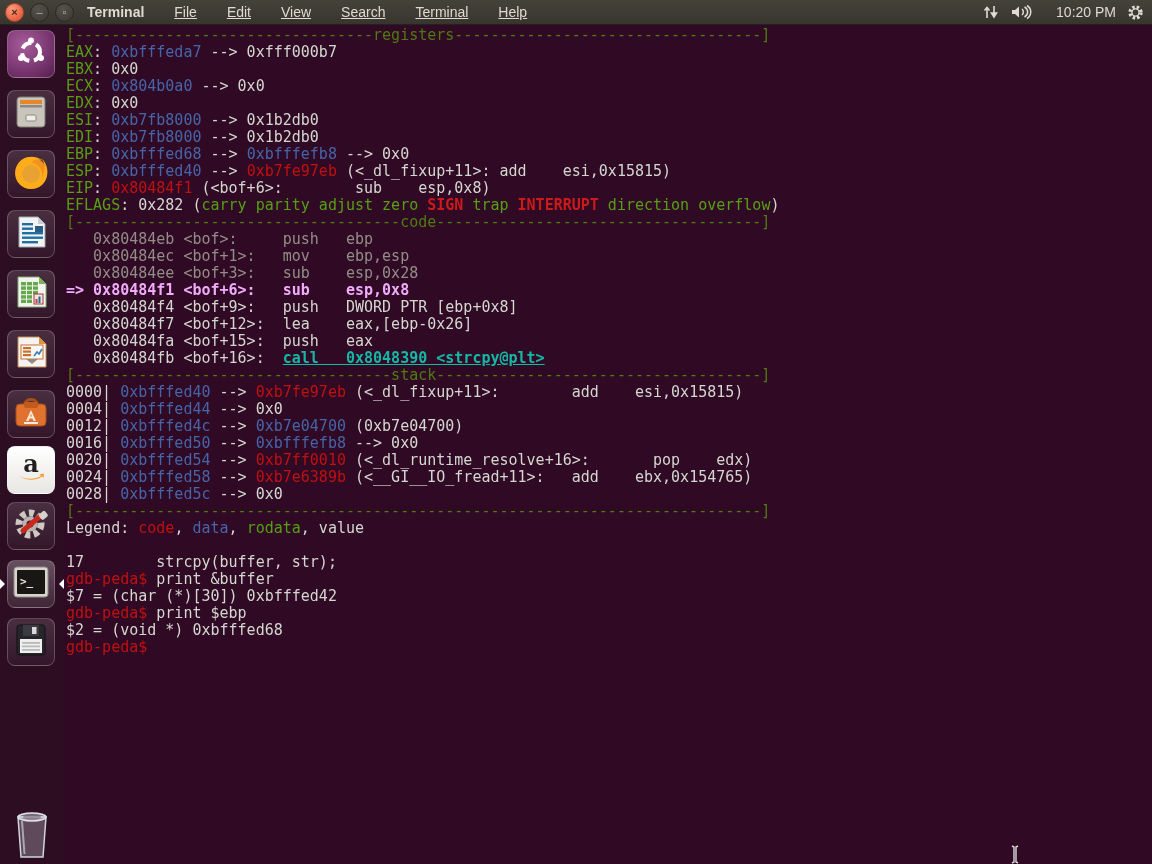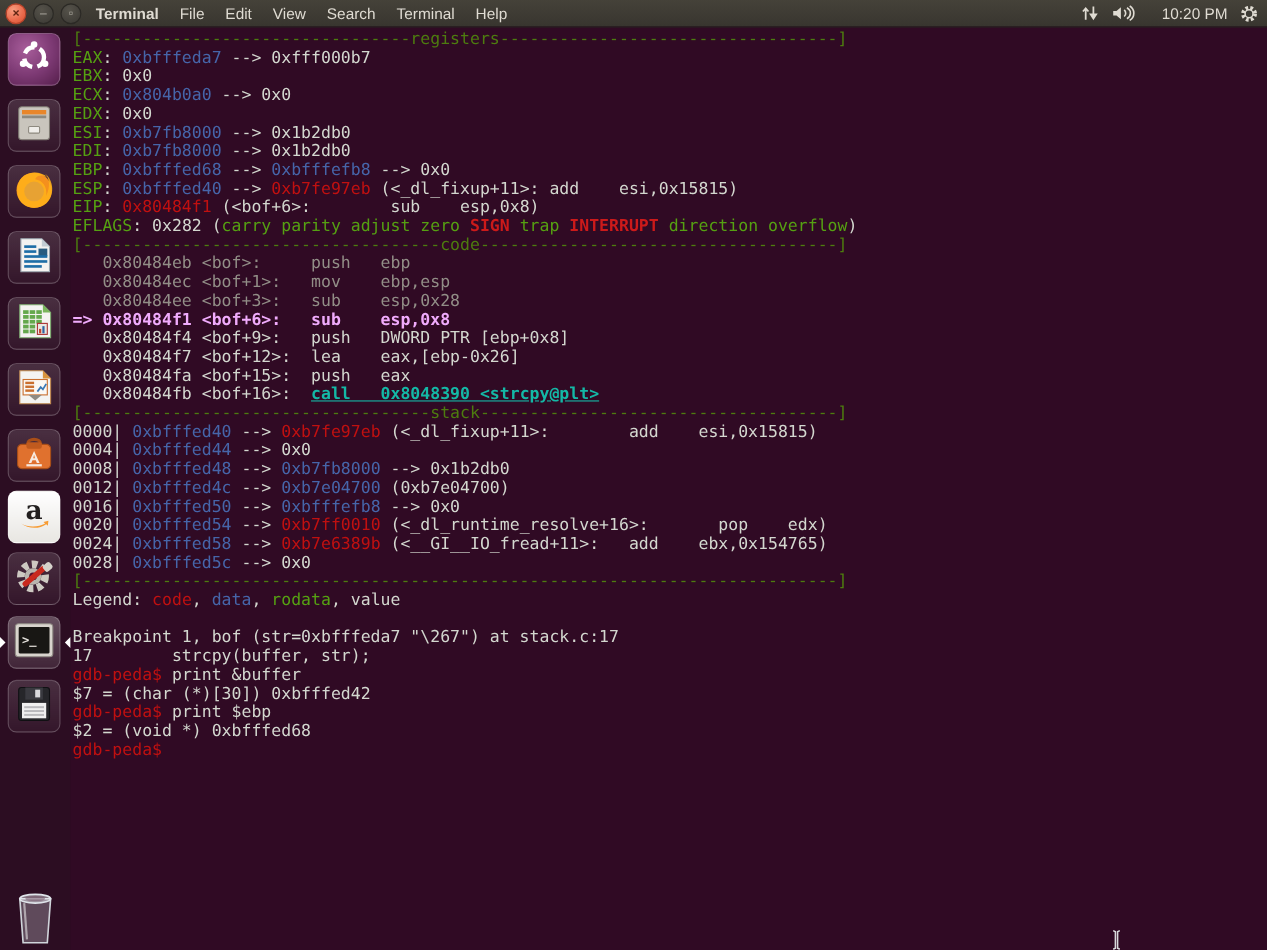--- a/index.html
+++ b/index.html
@@ -8,21 +8,21 @@
   
   #panel{position:absolute;left:0;top:0;width:1152px;height:24px;
     background:linear-gradient(#454239,#38352f);border-bottom:1px solid #24221e;
     display:flex;align-items:center;color:#dfdbd2;font-size:14px;z-index:5;}
   .winbtns{display:flex;align-items:center;gap:6px;margin-left:5px;}
   .wbtn{width:17px;height:17px;border-radius:50%;display:flex;align-items:center;justify-content:center;
     font-size:11px;line-height:1;color:#3a2a20;}
   .wbtn.close{background:radial-gradient(circle at 35% 30%,#f79d7f,#e9684a 60%,#d4502f);border:1px solid #b8432a;color:#602412;font-weight:bold;}
   .wbtn.minmax{background:radial-gradient(circle at 40% 30%,#55524a,#3a3833);border:1px solid #2b2925;color:#b5b1a8;}
   #apptitle{font-weight:bold;margin-left:13px;}
-  .menu{margin-left:19px;}
+  .menu{margin-left:30px;text-decoration:underline;}
   #panel-right{margin-left:auto;display:flex;align-items:center;gap:11px;margin-right:8px;}
   #clock{font-size:14px;margin-left:12px;}
   .pico{display:flex;align-items:center;}
 
   
   #launcher{position:absolute;left:0;top:24px;width:64px;height:840px;background:#2c0d22;z-index:4;}
   .tile{position:absolute;left:7px;width:48px;height:48px;border-radius:8px;
     border:1px solid rgba(255,255,255,.22);box-sizing:border-box;
     background:linear-gradient(rgba(255,255,255,.14),rgba(255,255,255,.04));
     display:flex;align-items:center;justify-content:center;}
@@ -271,30 +271,28 @@
         <div class="tline"><span class="c-gray">   0x80484ec &lt;bof+1&gt;:   mov    ebp,esp</span></div>
         <div class="tline"><span class="c-gray">   0x80484ee &lt;bof+3&gt;:   sub    esp,0x28</span></div>
         <div class="tline"><span class="c-gb">=&gt; 0x80484f1 &lt;bof+6&gt;:   sub    esp,0x8</span></div>
         <div class="tline"><span class="c-w">   0x80484f4 &lt;bof+9&gt;:   push   DWORD PTR [ebp+0x8]</span></div>
         <div class="tline"><span class="c-w">   0x80484f7 &lt;bof+12&gt;:  lea    eax,[ebp-0x26]</span></div>
         <div class="tline"><span class="c-w">   0x80484fa &lt;bof+15&gt;:  push   eax</span></div>
         <div class="tline"><span class="c-w">   0x80484fb &lt;bof+16&gt;:  </span><span class="c-ru">call   0x8048390 &lt;strcpy@plt&gt;</span></div>
         <div class="tline"><span class="c-ban">[-----------------------------------stack------------------------------------]</span></div>
         <div class="tline"><span class="c-w">0000| </span><span class="c-b">0xbfffed40</span><span class="c-w"> --&gt; </span><span class="c-r">0xb7fe97eb</span><span class="c-w"> (&lt;_dl_fixup+11&gt;:        add    esi,0x15815)</span></div>
         <div class="tline"><span class="c-w">0004| </span><span class="c-b">0xbfffed44</span><span class="c-w"> --&gt; 0x0</span></div>
-        <div class="tline"><span class="c-w">0008| </span><span class="c-b">0xbfffed48</span><span class="c-w"> --&gt; </span><span class="c-b">0xb7fb8000</span><span class="c-w"> --&gt; 0x1b2db0</span></div>
         <div class="tline"><span class="c-w">0012| </span><span class="c-b">0xbfffed4c</span><span class="c-w"> --&gt; </span><span class="c-b">0xb7e04700</span><span class="c-w"> (0xb7e04700)</span></div>
         <div class="tline"><span class="c-w">0016| </span><span class="c-b">0xbfffed50</span><span class="c-w"> --&gt; </span><span class="c-b">0xbfffefb8</span><span class="c-w"> --&gt; 0x0</span></div>
         <div class="tline"><span class="c-w">0020| </span><span class="c-b">0xbfffed54</span><span class="c-w"> --&gt; </span><span class="c-r">0xb7ff0010</span><span class="c-w"> (&lt;_dl_runtime_resolve+16&gt;:       pop    edx)</span></div>
         <div class="tline"><span class="c-w">0024| </span><span class="c-b">0xbfffed58</span><span class="c-w"> --&gt; </span><span class="c-r">0xb7e6389b</span><span class="c-w"> (&lt;__GI__IO_fread+11&gt;:   add    ebx,0x154765)</span></div>
         <div class="tline"><span class="c-w">0028| </span><span class="c-b">0xbfffed5c</span><span class="c-w"> --&gt; 0x0</span></div>
         <div class="tline"><span class="c-ban">[----------------------------------------------------------------------------]</span></div>
         <div class="tline"><span class="c-w">Legend: </span><span class="c-r">code</span><span class="c-w">, </span><span class="c-b">data</span><span class="c-w">, </span><span class="c-g">rodata</span><span class="c-w">, value</span></div>
         <div class="tline"></div>
-        <div class="tline"><span class="c-w">Breakpoint 1, bof (str=0xbfffeda7 "\267") at stack.c:17</span></div>
         <div class="tline"><span class="c-w">17        strcpy(buffer, str);</span></div>
         <div class="tline"><span class="c-r">gdb-peda$</span><span class="c-w"> print &amp;buffer</span></div>
         <div class="tline"><span class="c-w">$7 = (char (*)[30]) 0xbfffed42</span></div>
         <div class="tline"><span class="c-r">gdb-peda$</span><span class="c-w"> print $ebp</span></div>
         <div class="tline"><span class="c-w">$2 = (void *) 0xbfffed68</span></div>
         <div class="tline"><span class="c-r">gdb-peda$</span><span class="c-w"> </span></div>
       </div>
   </div>
 
   <div id="ibeam">

